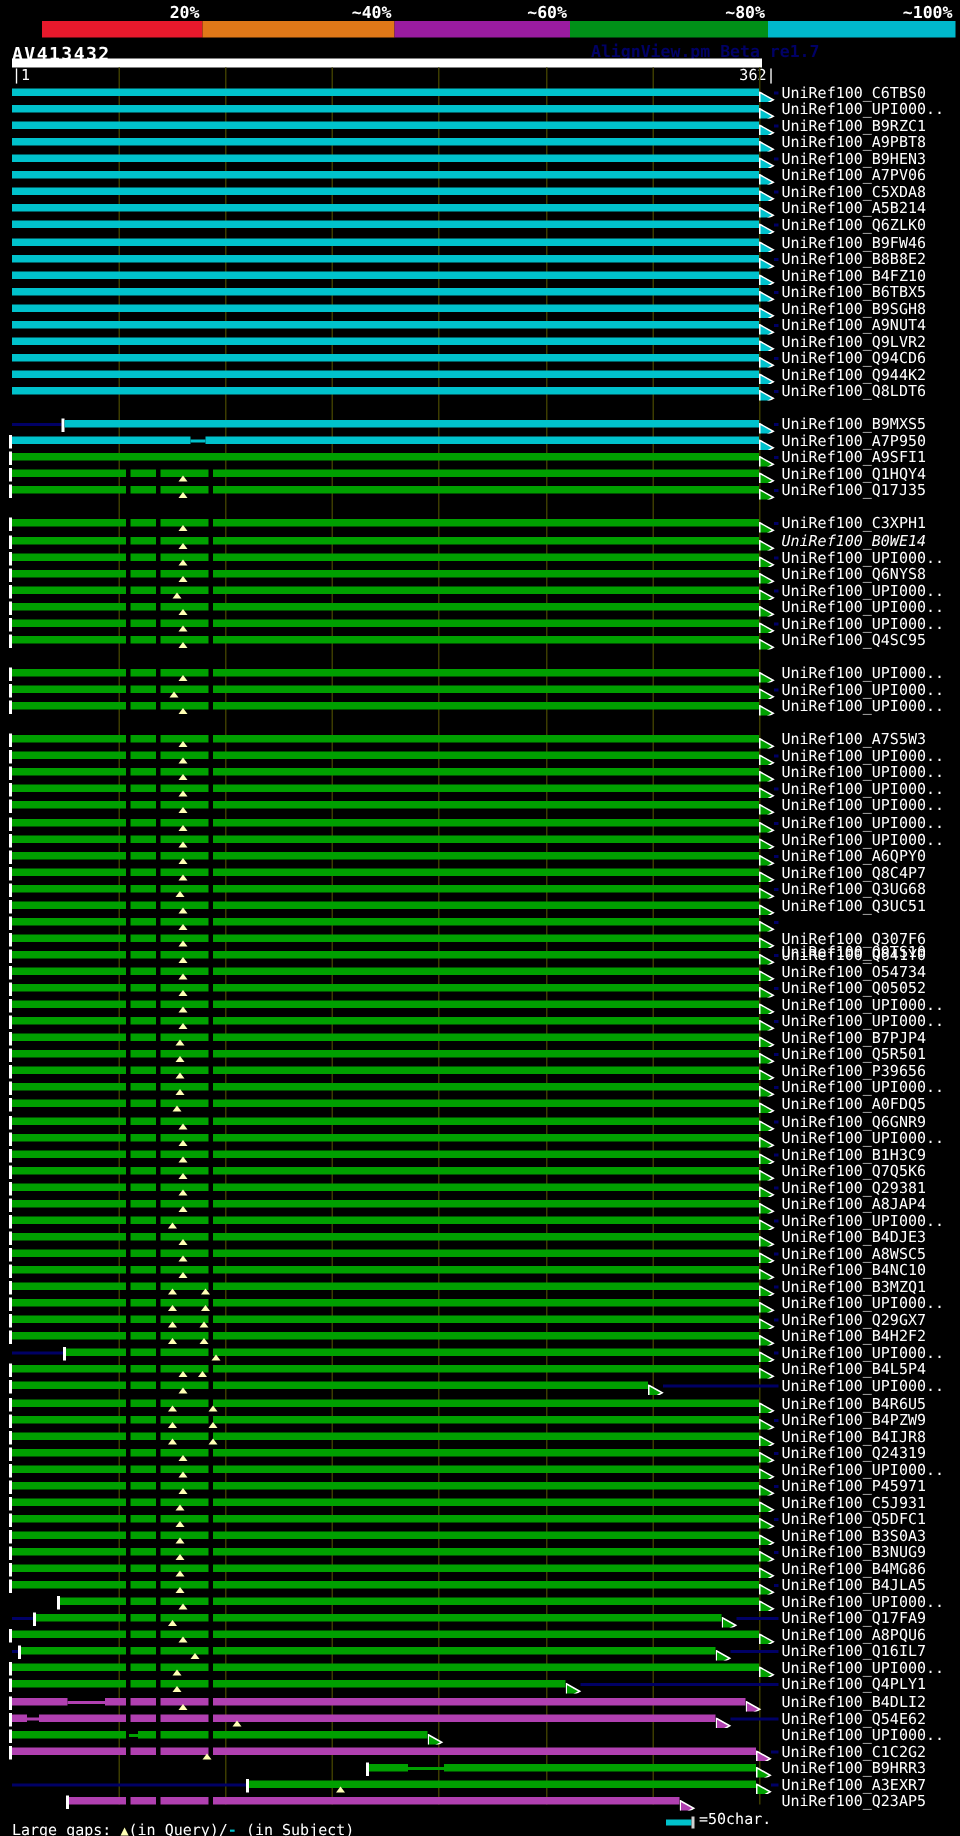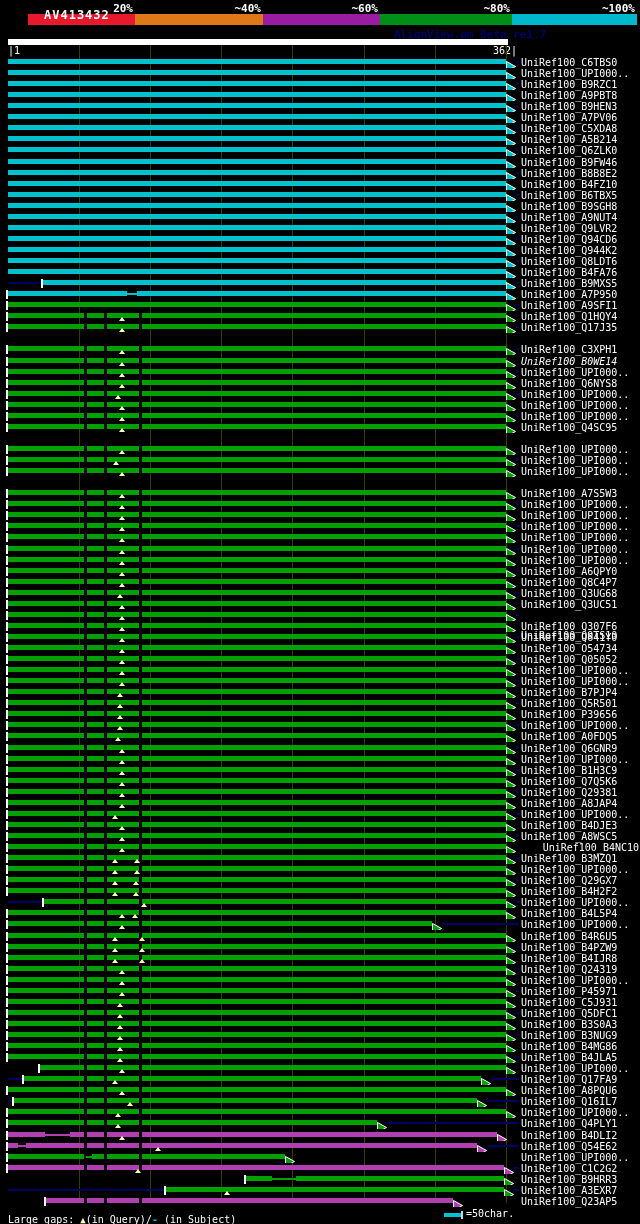--- a/index.html
+++ b/index.html
@@ -23,21 +23,21 @@
       <div class="scale-label abs" style="position: absolute; left: 63px; top: 2px; width: 70px;">20%</div>
       <div style="position: absolute; left: 135px; top: 14px; width: 128px; height: 11px; background: rgb(224, 120, 24);"></div>
       <div class="scale-label abs" style="position: absolute; left: 191px; top: 2px; width: 70px;">~40%</div>
       <div style="position: absolute; left: 263px; top: 14px; width: 117px; height: 11px; background: rgb(154, 28, 160);"></div>
       <div class="scale-label abs" style="position: absolute; left: 308px; top: 2px; width: 70px;">~60%</div>
       <div style="position: absolute; left: 380px; top: 14px; width: 132px; height: 11px; background: rgb(0, 144, 24);"></div>
       <div class="scale-label abs" style="position: absolute; left: 440px; top: 2px; width: 70px;">~80%</div>
       <div style="position: absolute; left: 512px; top: 14px; width: 125px; height: 11px; background: rgb(0, 184, 204);"></div>
       <div class="scale-label abs" style="position: absolute; left: 565px; top: 2px; width: 70px;">~100%</div>
     </div>
-  <div class="abs title" style="left:8px;top:8px;margin-left:36px;">AV413432</div>
+  <div class="abs title" style="left:8px;top:29px;">AV413432</div>
   <div class="abs watermark" style="left:394px;top:28px;">AlignView.pm Beta re1.7</div>
   <div class="abs" style="left:8px;top:39px;width:500px;height:6px;background:#fff;"></div>
   <div class="abs ruler-label" style="left:8px;top:45px;">|1</div>
   <div class="abs ruler-label" style="left:487px;top:45px;width:30px;text-align:right;">362|</div>
   <div id="plot" class="abs" style="left:0;top:0;width:640px;height:1224px;">
       <div style="position: absolute; left: 79px; top: 45px; width: 1px; height: 1158px; background: rgb(60, 60, 0);"></div>
       <div style="position: absolute; left: 150px; top: 45px; width: 1px; height: 1158px; background: rgb(60, 60, 0);"></div>
       <div style="position: absolute; left: 221px; top: 45px; width: 1px; height: 1158px; background: rgb(60, 60, 0);"></div>
       <div style="position: absolute; left: 292px; top: 45px; width: 1px; height: 1158px; background: rgb(60, 60, 0);"></div>
       <div style="position: absolute; left: 364px; top: 45px; width: 1px; height: 1158px; background: rgb(60, 60, 0);"></div>
@@ -179,27 +179,20 @@
         <div class="hit-label" style="position: absolute; left: 521px; top: 0px; width: 118px;">UniRef100_Q944K2</div>
       </div>
       <div style="position: absolute; left: 0px; top: 256px; width: 640px; height: 11px;">
         <div style="position: absolute; left: 8px; top: 2px; width: 498px; height: 5px; background: rgb(0, 194, 204);"></div>
         <div style="position: absolute; left: 506px; top: 0px; width: 11px; height: 11px; overflow: hidden;"><svg width="11" height="11">
             <polygon points="0.5,0.5 9.5,5.5 0.5,10.5" fill="#00c2cc" stroke="#fff" stroke-width="1"></polygon>
           </svg></div>
         <div style="position: absolute; left: 516px; top: 4px; width: 3px; height: 2px; background: rgb(0, 0, 102);"></div>
         <div class="hit-label" style="position: absolute; left: 521px; top: 0px; width: 118px;">UniRef100_Q8LDT6</div>
       </div>
-      <div style="position: absolute; left: 0px; top: 267px; width: 640px; height: 11px;">
-        <div style="position: absolute; left: 8px; top: 2px; width: 498px; height: 5px; background: rgb(0, 194, 204);"></div>
-        <div style="position: absolute; left: 506px; top: 0px; width: 11px; height: 11px; overflow: hidden;"><svg width="11" height="11">
-            <polygon points="0.5,0.5 9.5,5.5 0.5,10.5" fill="#00c2cc" stroke="#fff" stroke-width="1"></polygon>
-          </svg></div>
-        <div class="hit-label" style="position: absolute; left: 521px; top: 0px; width: 118px;">UniRef100_B4FA76</div>
-      </div>
       <div style="position: absolute; left: 0px; top: 278px; width: 640px; height: 11px;">
         <div style="position: absolute; left: 8px; top: 4px; width: 33px; height: 2px; background: rgb(0, 0, 102);"></div>
         <div style="position: absolute; left: 41px; top: 1px; width: 2px; height: 9px; background: rgb(255, 255, 255);"></div>
         <div style="position: absolute; left: 43px; top: 2px; width: 463px; height: 5px; background: rgb(0, 194, 204);"></div>
         <div style="position: absolute; left: 506px; top: 0px; width: 11px; height: 11px; overflow: hidden;"><svg width="11" height="11">
             <polygon points="0.5,0.5 9.5,5.5 0.5,10.5" fill="#00c2cc" stroke="#fff" stroke-width="1"></polygon>
           </svg></div>
         <div style="position: absolute; left: 516px; top: 4px; width: 3px; height: 2px; background: rgb(0, 0, 102);"></div>
         <div class="hit-label" style="position: absolute; left: 521px; top: 0px; width: 118px;">UniRef100_B9MXS5</div>
       </div>
@@ -787,21 +780,21 @@
       <div style="position: absolute; left: 0px; top: 842px; width: 640px; height: 11px;">
         <div style="position: absolute; left: 6px; top: 1px; width: 2px; height: 9px; background: rgb(255, 255, 255);"></div>
         <div style="position: absolute; left: 8px; top: 2px; width: 76px; height: 5px; background: rgb(0, 160, 0);"></div>
         <div style="position: absolute; left: 87px; top: 2px; width: 17px; height: 5px; background: rgb(0, 160, 0);"></div>
         <div style="position: absolute; left: 107px; top: 2px; width: 32px; height: 5px; background: rgb(0, 160, 0);"></div>
         <div style="position: absolute; left: 142px; top: 2px; width: 364px; height: 5px; background: rgb(0, 160, 0);"></div>
         <div style="position: absolute; left: 506px; top: 0px; width: 11px; height: 11px; overflow: hidden;"><svg width="11" height="11">
             <polygon points="0.5,0.5 9.5,5.5 0.5,10.5" fill="#00a000" stroke="#fff" stroke-width="1"></polygon>
           </svg></div>
         <div class="tri abs" style="position: absolute; left: 119px; top: 6px; border-bottom: 4px solid rgb(255, 255, 180);"></div>
-        <div class="hit-label" style="position: absolute; left: 521px; top: 0px; width: 118px; text-align: right;">UniRef100_B4NC10</div>
+        <div class="hit-label" style="position: absolute; left: 521px; top: 0px; width: 118px;">UniRef100_B4NC10</div>
       </div>
       <div style="position: absolute; left: 0px; top: 853px; width: 640px; height: 11px;">
         <div style="position: absolute; left: 6px; top: 1px; width: 2px; height: 9px; background: rgb(255, 255, 255);"></div>
         <div style="position: absolute; left: 8px; top: 2px; width: 76px; height: 5px; background: rgb(0, 160, 0);"></div>
         <div style="position: absolute; left: 87px; top: 2px; width: 17px; height: 5px; background: rgb(0, 160, 0);"></div>
         <div style="position: absolute; left: 107px; top: 2px; width: 32px; height: 5px; background: rgb(0, 160, 0);"></div>
         <div style="position: absolute; left: 142px; top: 2px; width: 364px; height: 5px; background: rgb(0, 160, 0);"></div>
         <div style="position: absolute; left: 506px; top: 0px; width: 11px; height: 11px; overflow: hidden;"><svg width="11" height="11">
             <polygon points="0.5,0.5 9.5,5.5 0.5,10.5" fill="#00a000" stroke="#fff" stroke-width="1"></polygon>
           </svg></div>

